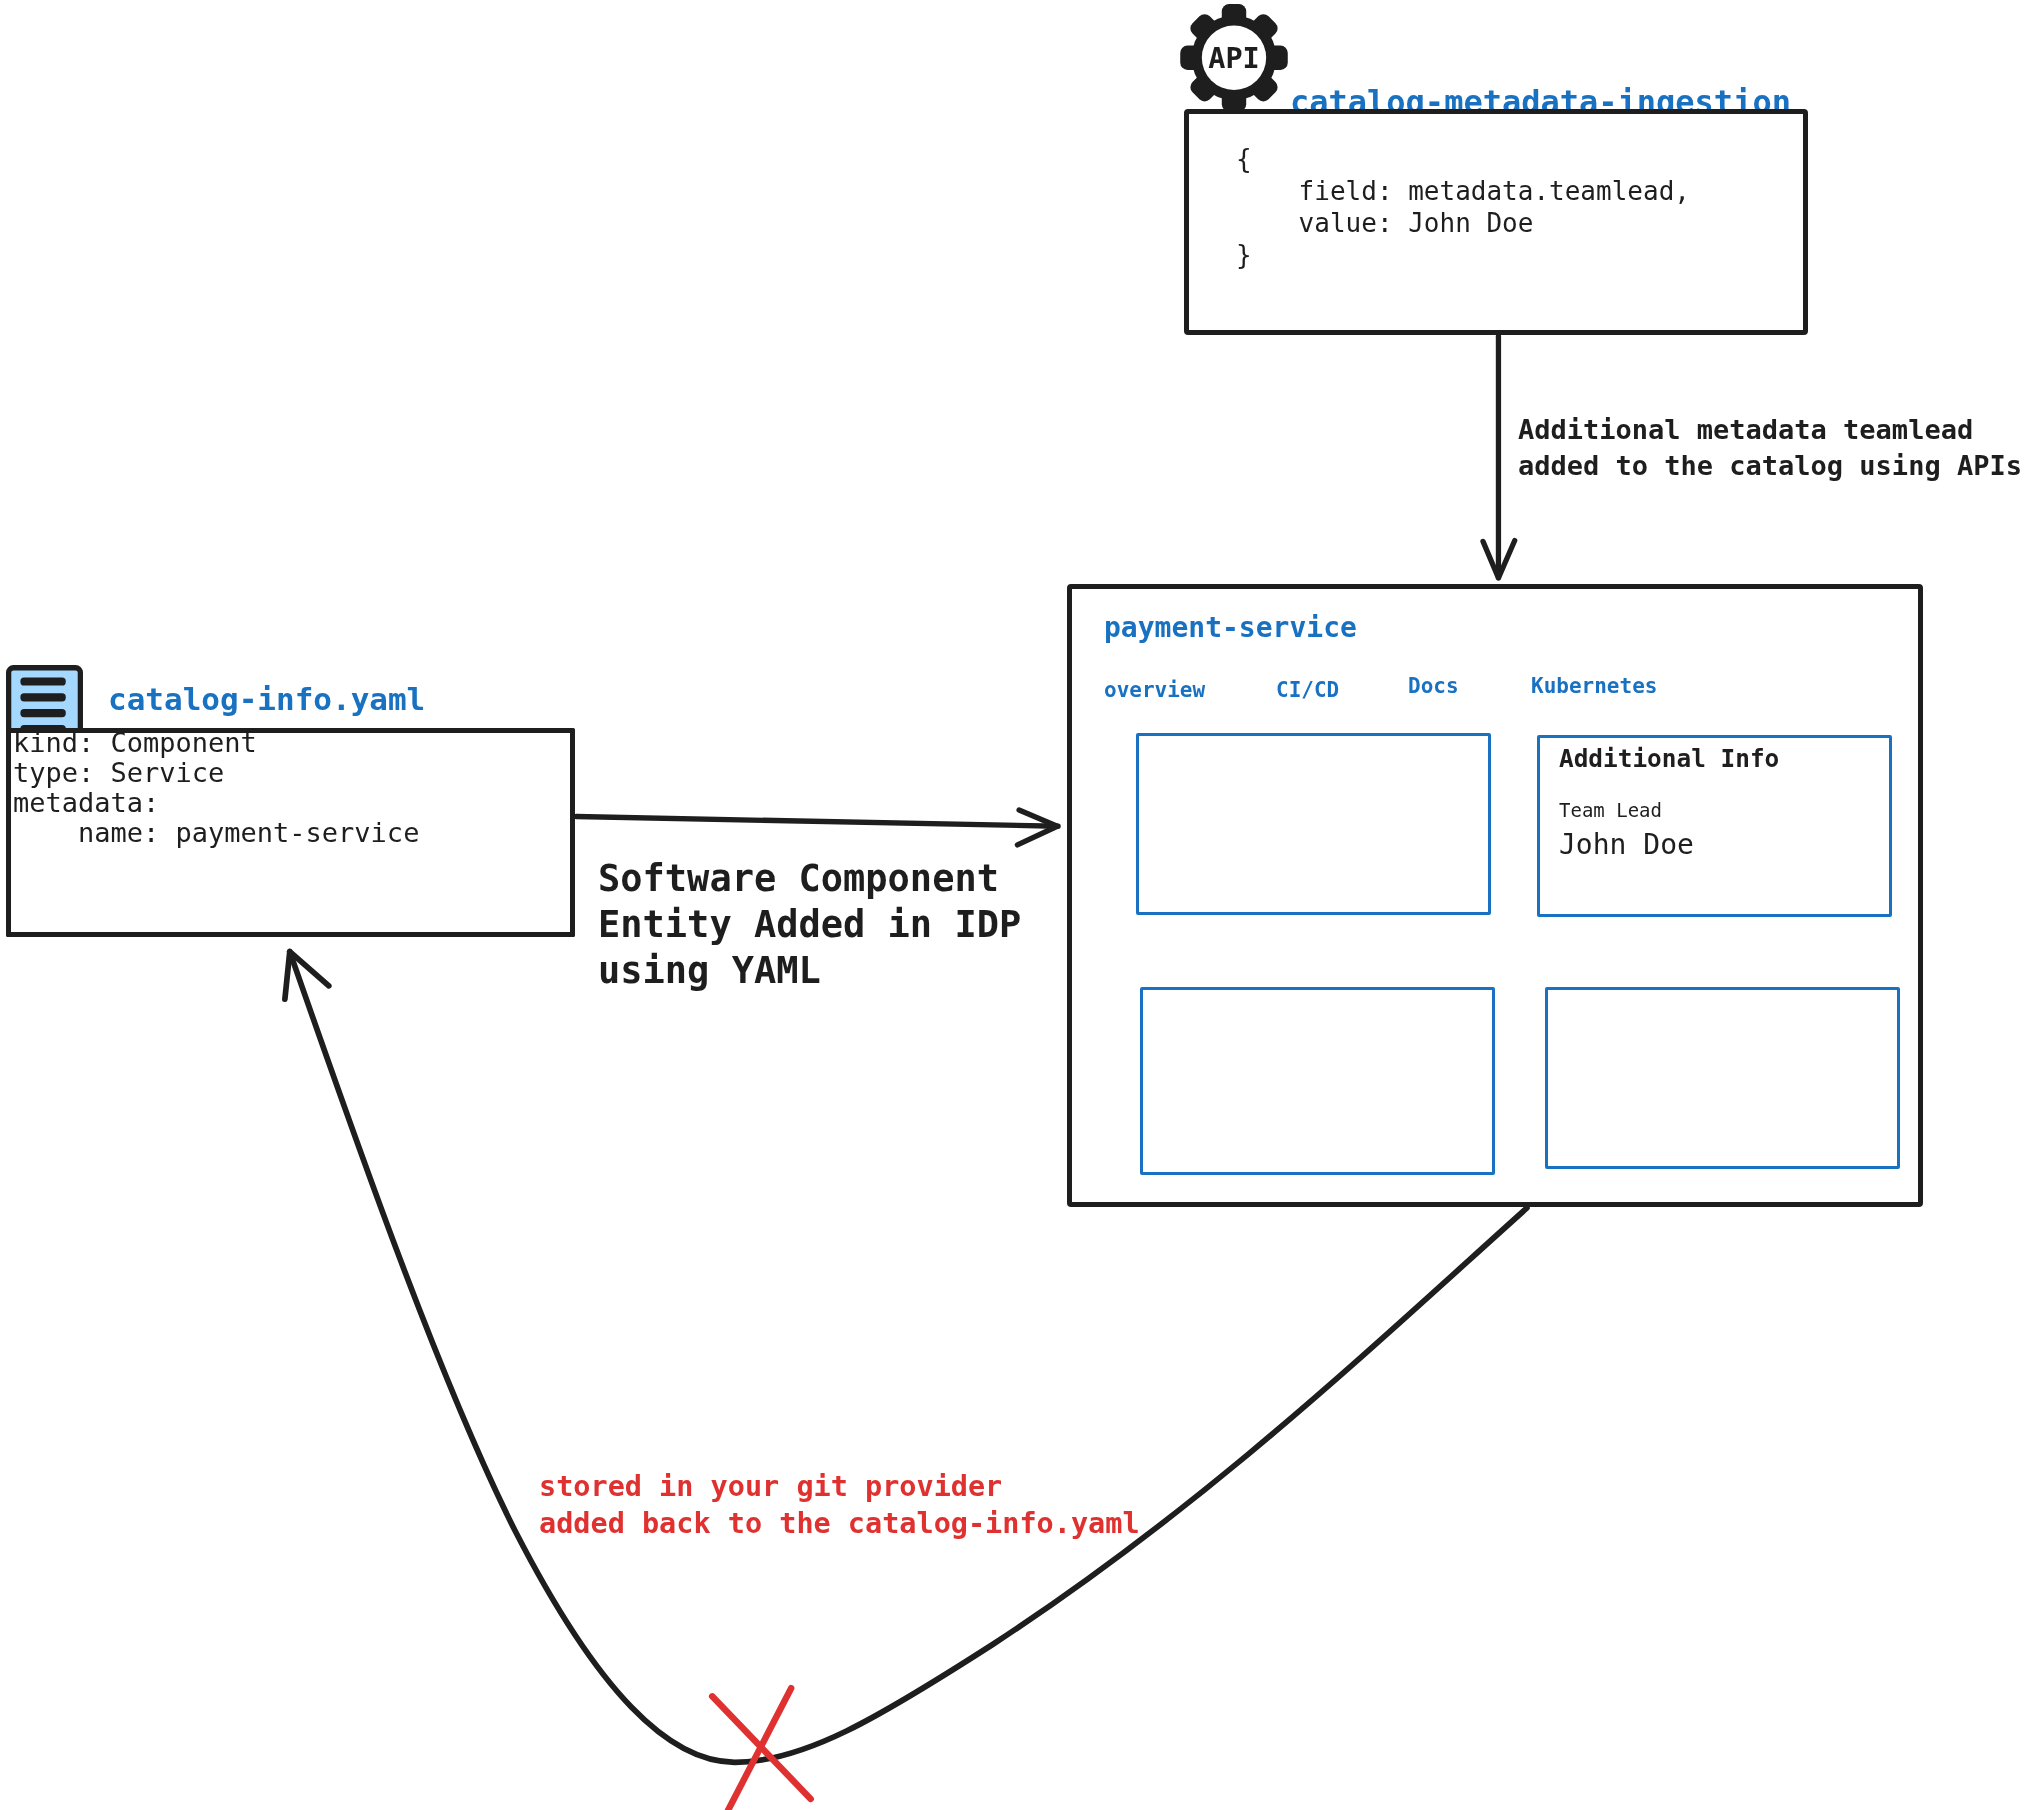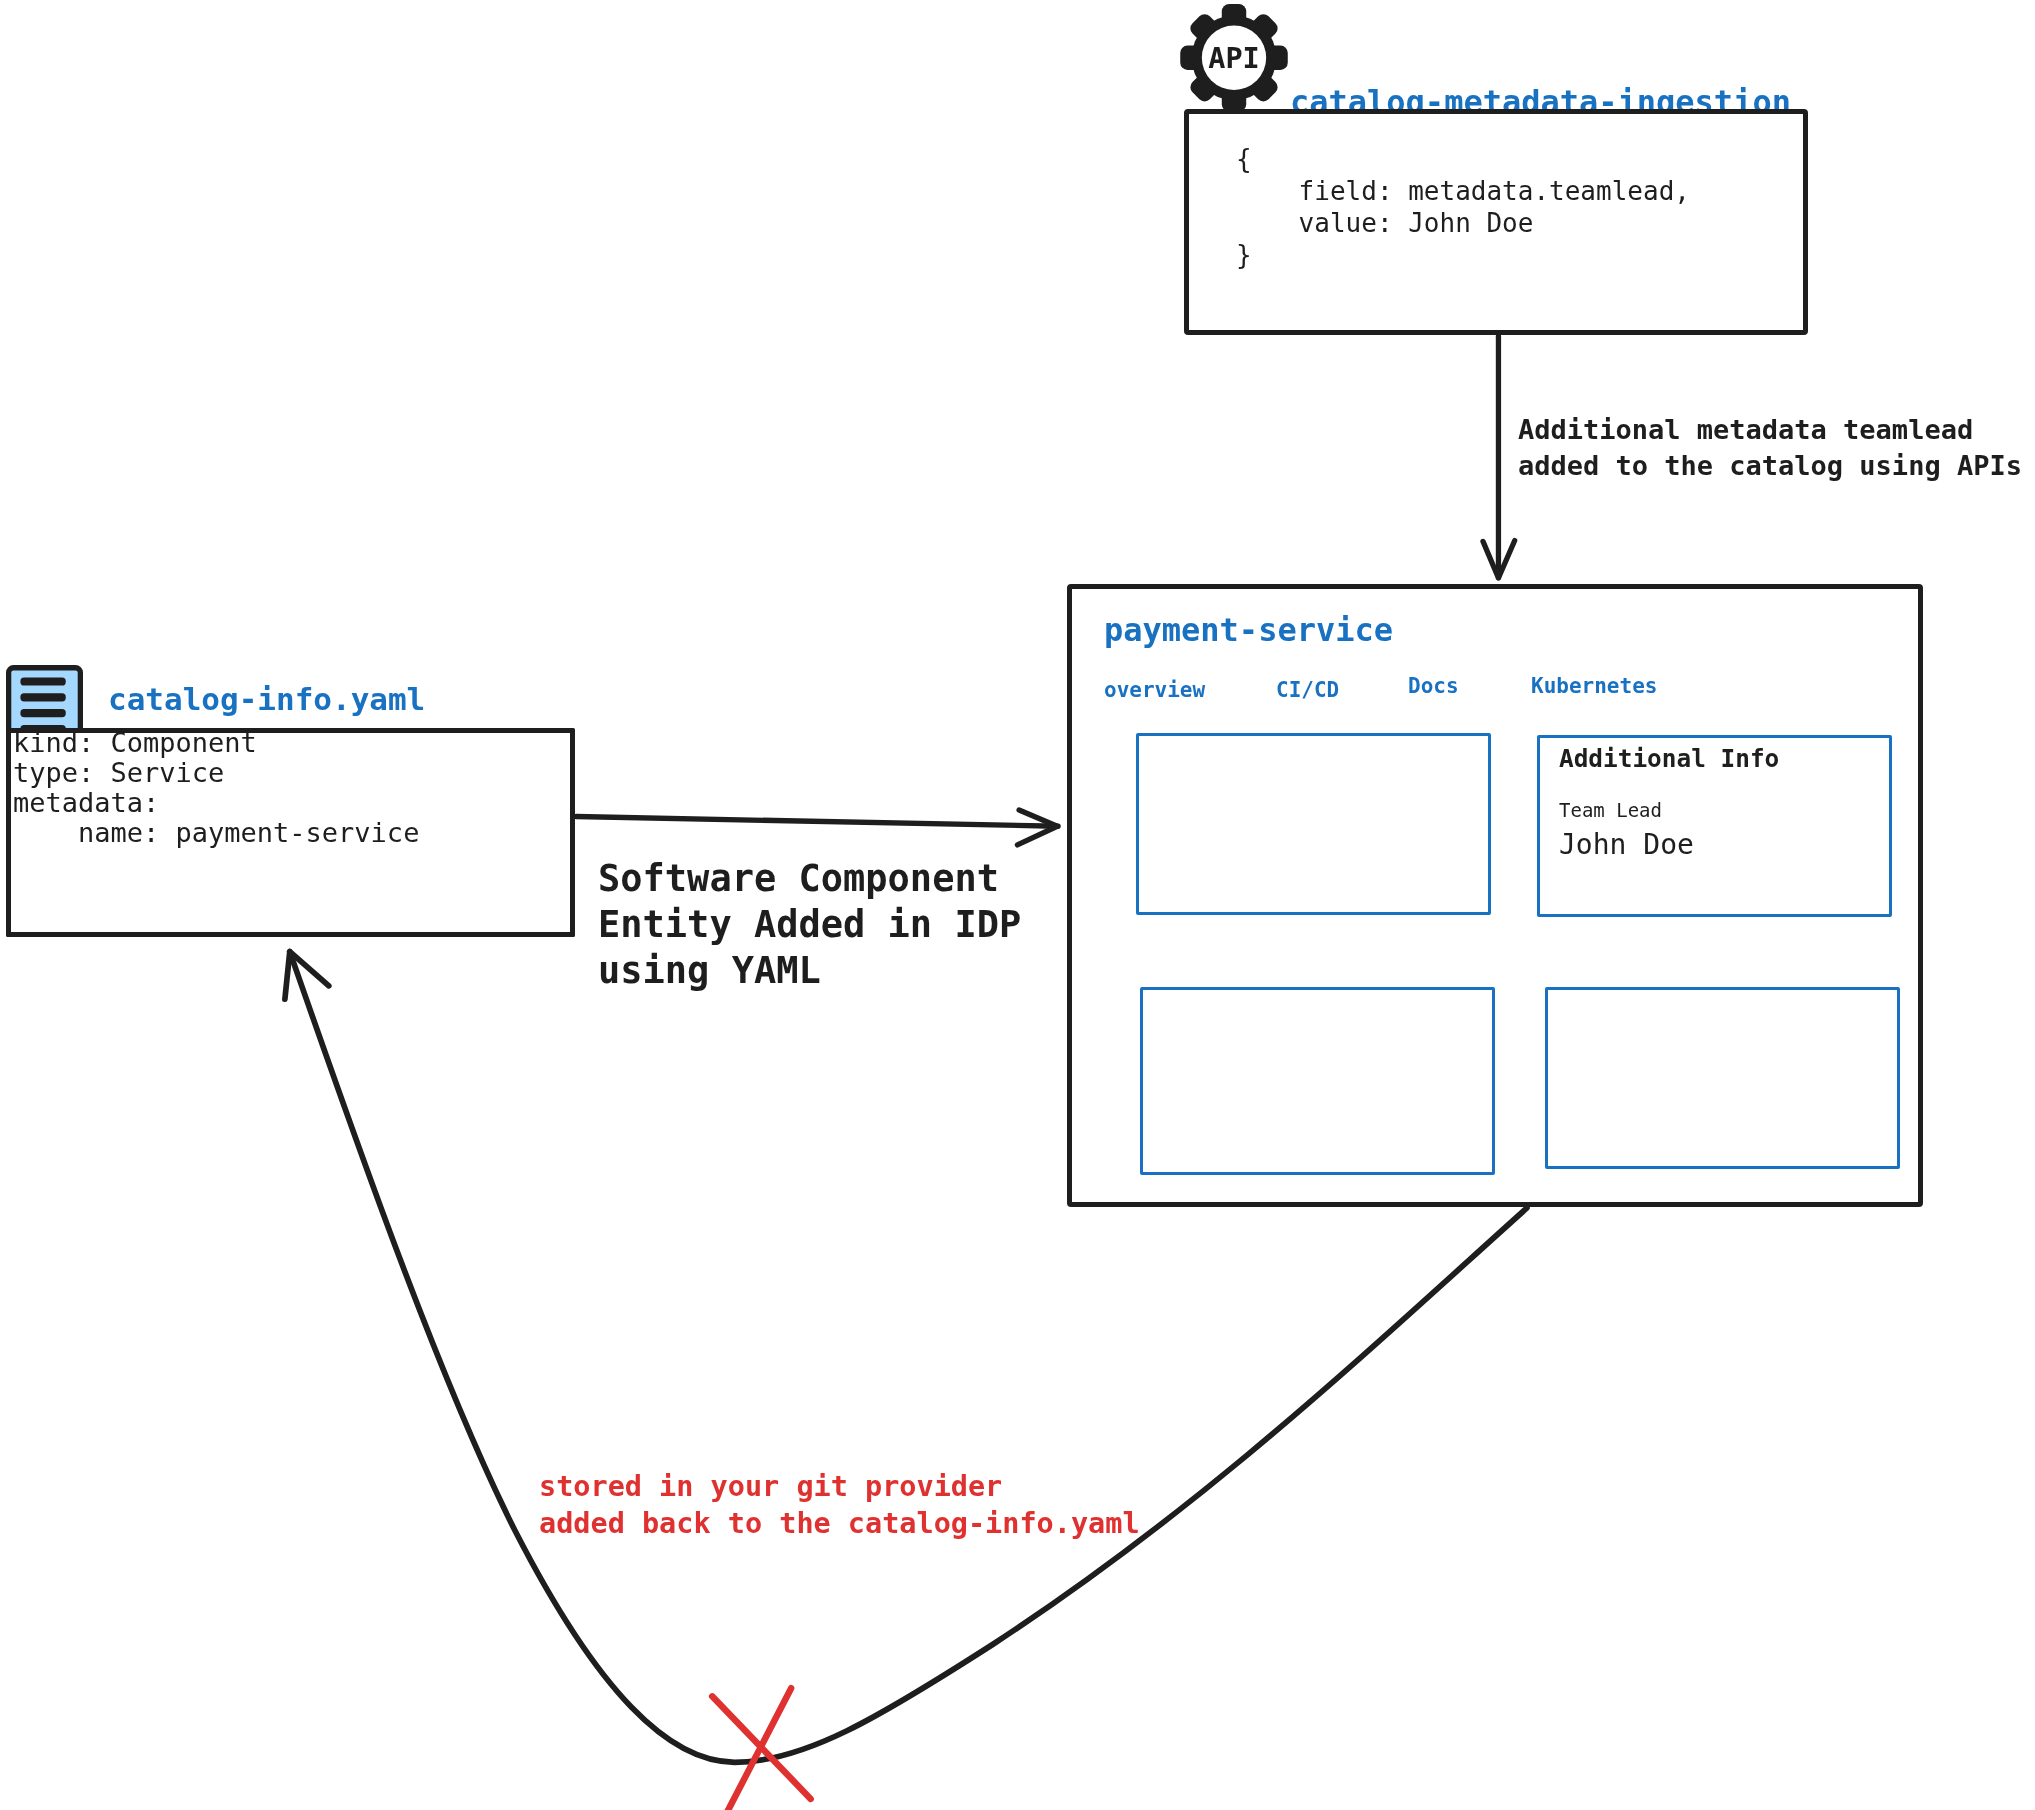--- a/index.html
+++ b/index.html
@@ -51,21 +51,21 @@
   <div>    value: John Doe</div>
   <div>}</div>
 </div>
 
 <div class="abs" style="left:1518px;top:412px;font-size:27px;line-height:36px;font-weight:600;">
   <div>Additional metadata teamlead</div>
   <div>added to the catalog using APIs</div>
 </div>
 
 <div class="box" style="left:1067px;top:584px;width:856px;height:623px;"></div>
-<div class="abs blue-title" style="left:1104px;top:611px;font-size:32px;">payment-service</div>
+<div class="abs blue-title" style="left:1104px;top:611px;font-size:28px;">payment-service</div>
 
 <div class="tab" style="left:1104px;">overview</div>
 <div class="tab" style="left:1276px;">CI/CD</div>
 <div class="tab" style="left:1408px;top:674px;">Docs</div>
 <div class="tab" style="left:1531px;top:674px;">Kubernetes</div>
 
 <div class="bluebox" style="left:1136px;top:733px;width:355px;height:182px;"></div>
 <div class="bluebox" style="left:1537px;top:735px;width:355px;height:182px;"></div>
 <div class="bluebox" style="left:1140px;top:987px;width:355px;height:188px;"></div>
 <div class="bluebox" style="left:1545px;top:987px;width:355px;height:182px;"></div>

